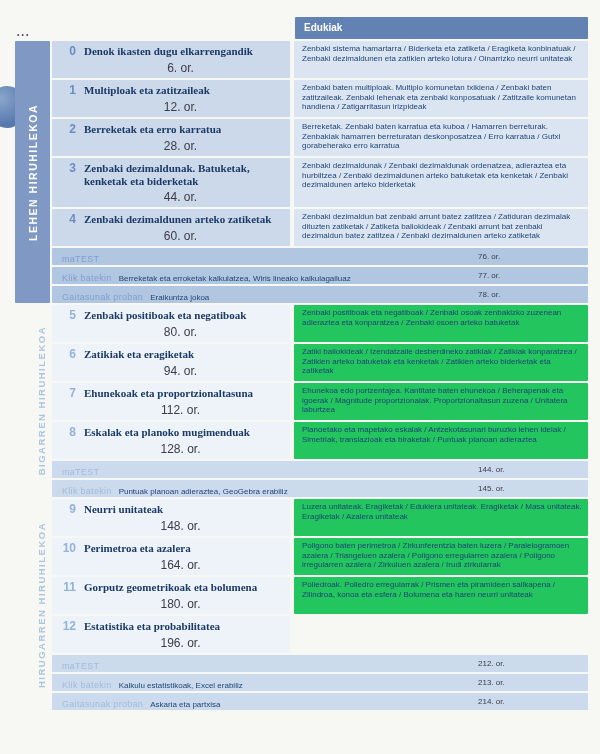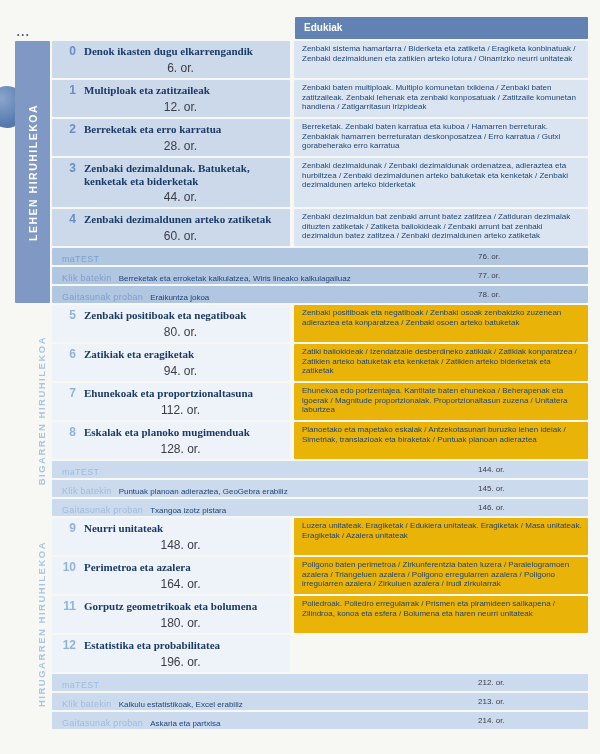--- a/index.html
+++ b/index.html
@@ -58,21 +58,21 @@
   .t2 .cell-left, .t3 .cell-left { background:#eef3f9; }
   .cell-right {
     box-sizing:border-box;
     flex:1;
     padding:3px 6px 3px 8px;
     font-size:8px; line-height:9.6px;
     color:#1f4474;
     border-radius:1px;
   }
   .t1 .cell-right { background:#dbe5f2; }
-  .t2 .cell-right, .t3 .cell-right { background:#eab308; }
+  .t2 .cell-right, .t3 .cell-right { background:#22c55e; }
   .unum {
     width:24px; flex:0 0 24px;
     text-align:right; margin-right:8px;
     font-size:12px; font-weight:bold; line-height:13px;
   }
   .t1 .unum { color:#6b8cc4; }
   .t2 .unum, .t3 .unum { color:#93b2da; }
   .tblock { flex:1; padding-right:13px; min-height:30px; }
   .utitle {
     font-size:11px; font-weight:bold; line-height:12.5px;
@@ -252,24 +252,20 @@
       </div>
 
       <div class="row extra">
         <span class="elabel">maTEST</span><span class="edesc"></span>
         <span class="epage">144. or.</span>
       </div>
       <div class="row extra">
         <span class="elabel">Klik batekin</span><span class="edesc">Puntuak planoan adieraztea, GeoGebra erabiliz</span>
         <span class="epage">145. or.</span>
       </div>
-      <div class="row extra">
-        <span class="elabel">Gaitasunak proban</span><span class="edesc">Txangoa izotz pistara</span>
-        <span class="epage">146. or.</span>
-      </div>
 
     </div>
   </div>
 
   <div class="trimester t3">
     <div class="t-side">
       <div class="side-light">
         <span class="vlabel">HIRUGARREN HIRUHILEKOA</span>
       </div>
     </div>

